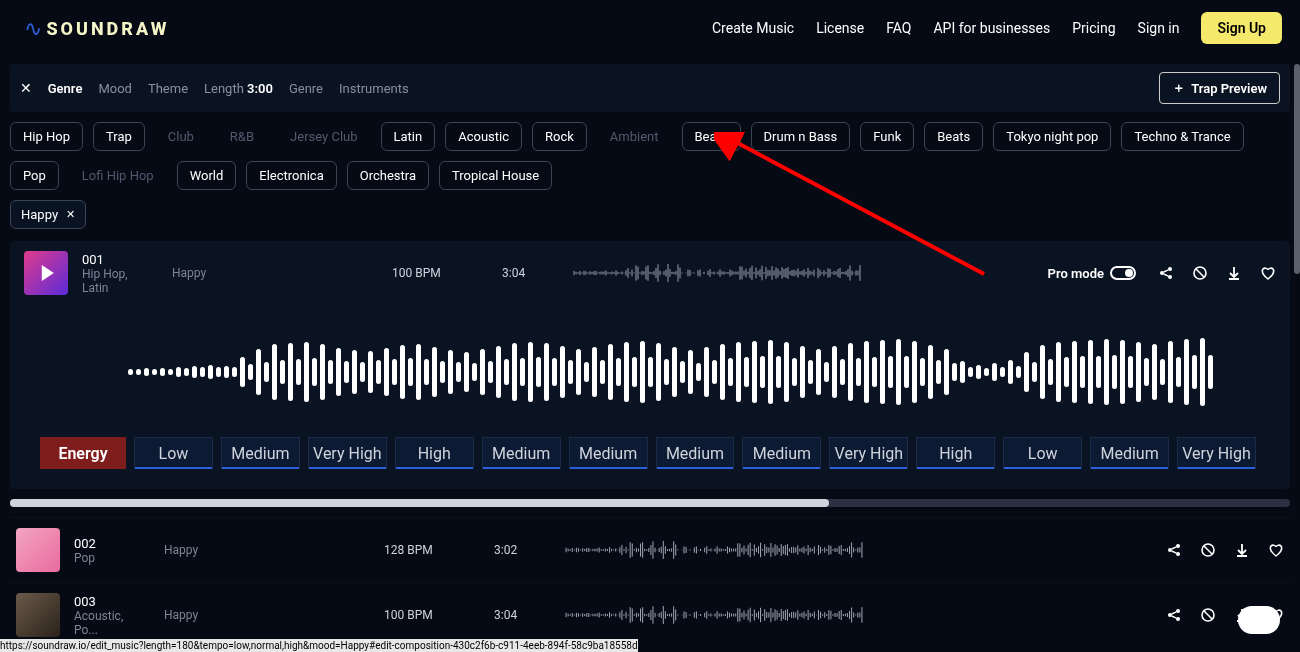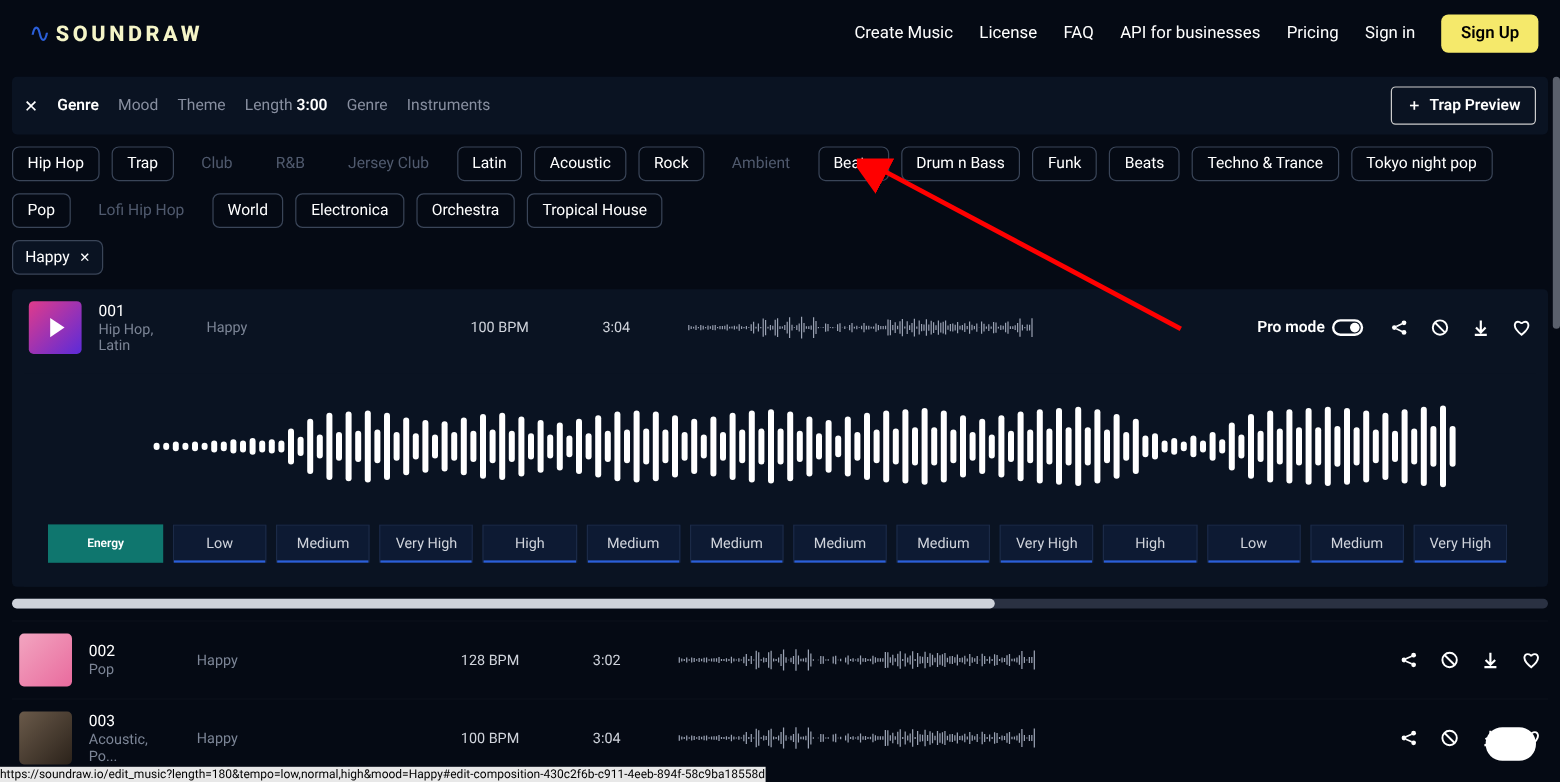--- a/index.html
+++ b/index.html
@@ -86,24 +86,24 @@
   .toggle::after { content:""; position:absolute; right:1px; top:1px; width:8px; height:8px; border-radius:50%; background:#fff; }
   .row-actions { display:flex; gap:18px; align-items:center; margin-left:14px; }
   .act { width:16px; height:16px; cursor:pointer; display:flex; align-items:center; justify-content:center; }
   
   .timeline { margin:6px 10px 0 10px; background:#0a1322; padding:16px 20px 20px 20px; }
   .tl-ticks { display:flex; justify-content:space-between; font-size:12px; color:#c2c7d2; padding:0 60px 0 78px; }
   .tl-wave { margin-top:10px; height:70px; padding:0 20px 0 88px; display:flex; align-items:center; gap:3px; }
   .tl-wave .bar { width:5px; background:#fff; border-radius:3px; }
   
   .energy-row { display:flex; align-items:stretch; margin-top:30px; gap:8px; padding-right:4px; }
-  .energy-label { font-size:10px; font-weight:600; color:#fff; width:96px; display:flex; align-items:center; justify-content:center; background:#0f766e; }
+  .energy-label { font-size:16px; font-weight:600; color:#fff; width:86px; display:flex; align-items:center; justify-content:center; background:#7f1d1d; }
   .energy-cell {
     flex:1; min-width:74px; height:32px; background:#0d1a33; border:1px solid #1b2a47;
-    display:flex; align-items:center; justify-content:center; font-size:12px; color:#cfd3db;
+    display:flex; align-items:center; justify-content:center; font-size:16px; color:#cfd3db;
     position:relative; cursor:pointer;
   }
   .energy-cell::after { content:""; position:absolute; bottom:-1px; left:0; right:0; height:2px; background:#2b5fd9; }
   .energy-scroll { margin:10px 10px 0 10px; height:8px; background:#2a3142; border-radius:4px; position:relative; }
   .energy-scroll .th { position:absolute; left:0; top:0; bottom:0; width:64%; background:#cfd3db; border-radius:4px; }
   
   .list { margin:10px 10px 0 10px; }
   .list .track-row { padding:10px 6px; border-top:1px solid rgba(255,255,255,0.03); }
   .list .thumb { width:44px; height:44px; }
   .list .t-wave { flex:0 0 300px; }
@@ -170,22 +170,22 @@
     <span class="chip dim">R&amp;B</span>
     <span class="chip dim">Jersey Club</span>
     <span class="chip">Latin</span>
     <span class="chip">Acoustic</span>
     <span class="chip">Rock</span>
     <span class="chip dim">Ambient</span>
     <span class="chip">Beats</span>
     <span class="chip">Drum n Bass</span>
     <span class="chip">Funk</span>
     <span class="chip">Beats</span>
+    <span class="chip">Tokyo night pop</span>
     <span class="chip">Techno &amp; Trance</span>
-    <span class="chip">Tokyo night pop</span>
     <span class="chip">Pop</span>
     <span class="chip dim">Lofi Hip Hop</span>
     <span class="chip">World</span>
     <span class="chip">Electronica</span>
     <span class="chip">Orchestra</span>
     <span class="chip">Tropical House</span>
   </div>
 <div class="mood-chip">
   <span>Happy</span>
   <span class="mood-x">✕</span>

